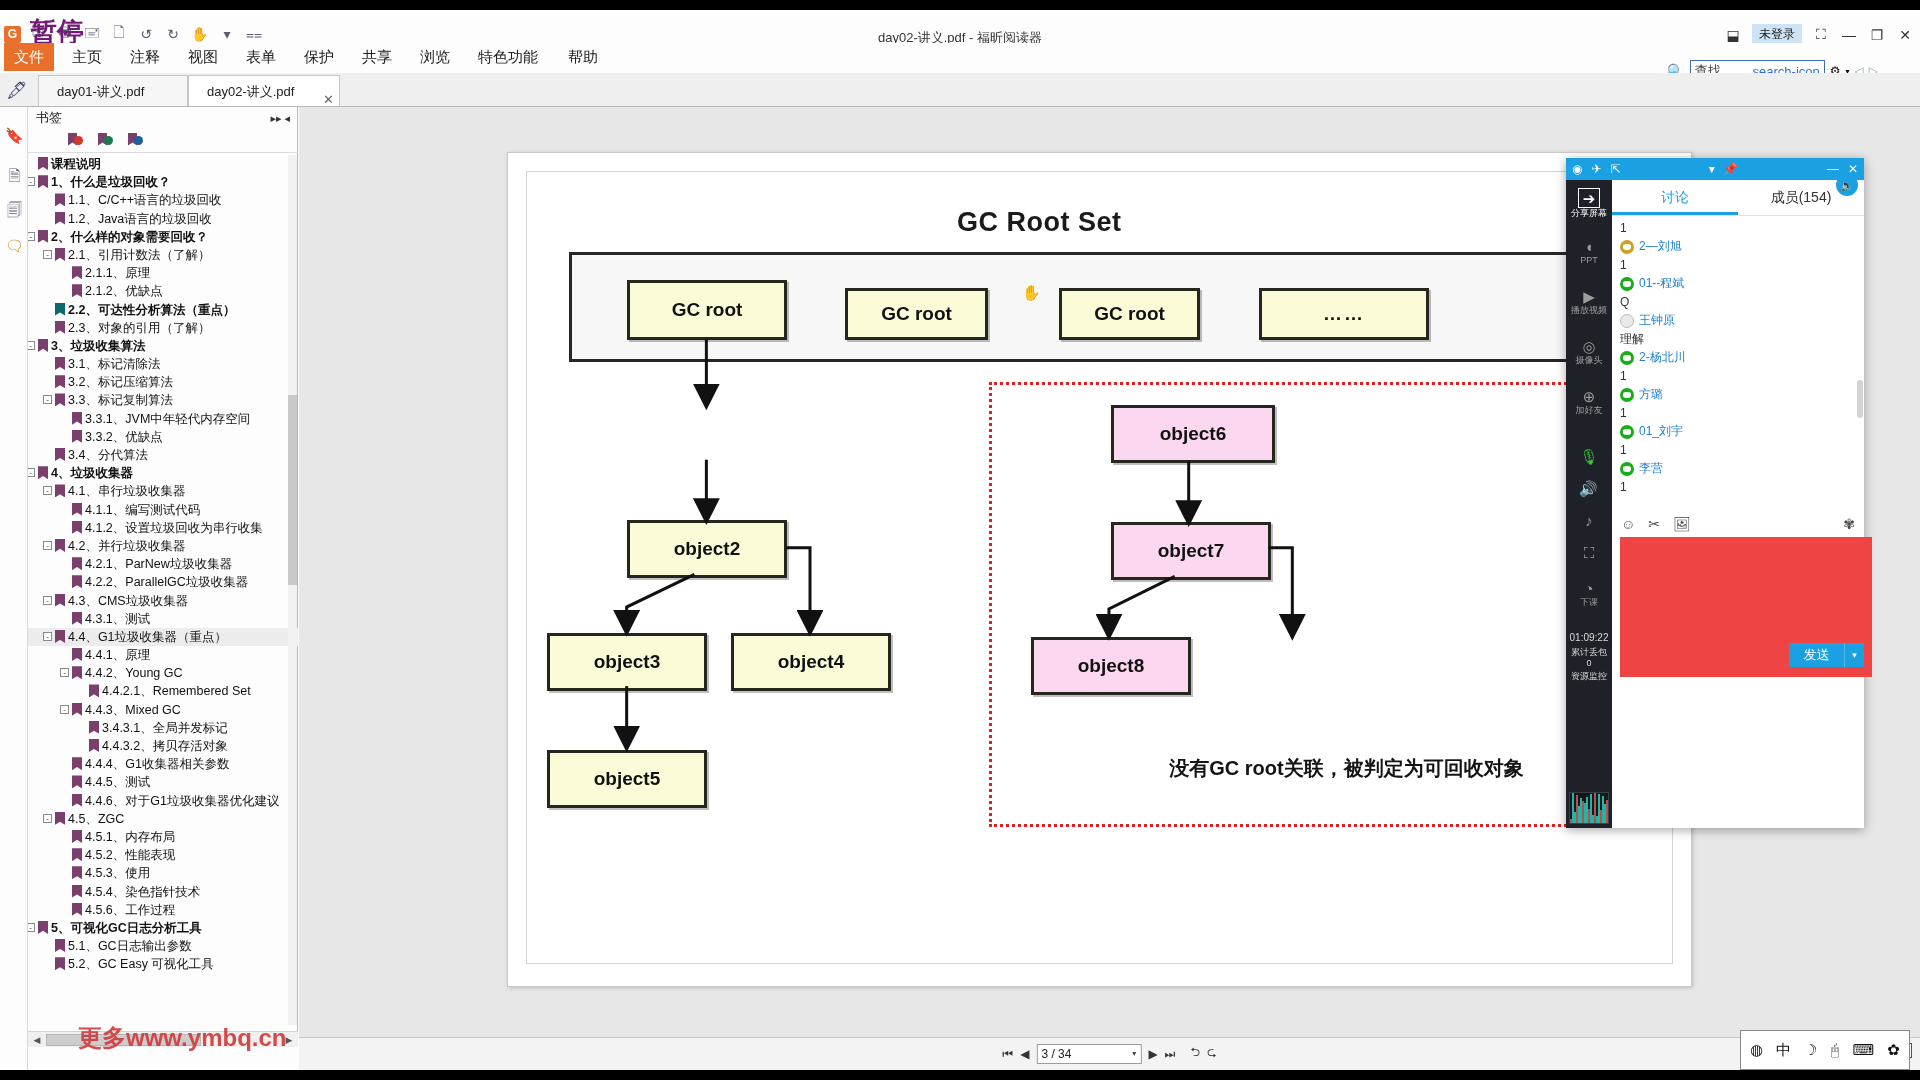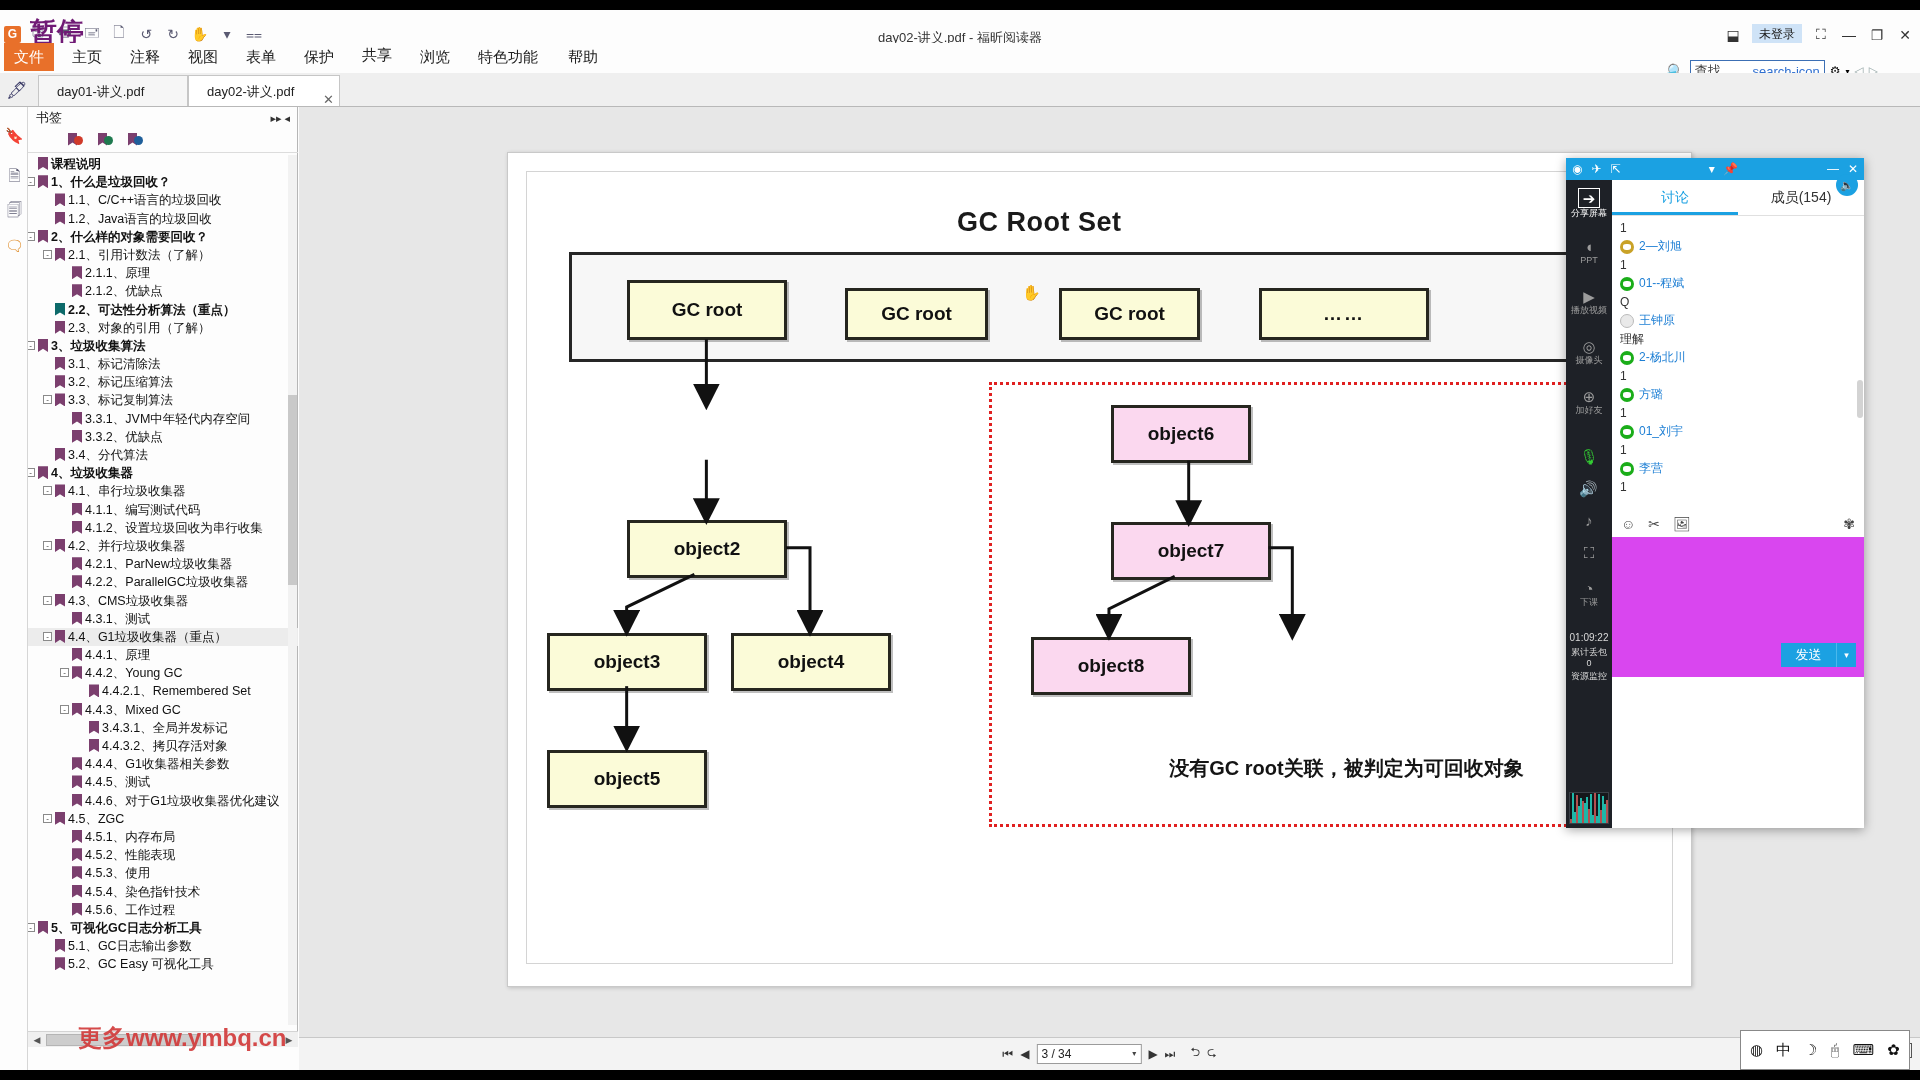--- a/index.html
+++ b/index.html
@@ -168,21 +168,21 @@
      flex:0 0 14px; }
   .avatar::after { content:""; position:absolute; left:3px; top:4px; width:8px; height:6px;
      background:#fff; border-radius:40%; }
   .avatar.gold { background:#c9a227; }
   .avatar.face { background:#e9e9e9; border:1px solid #bbb; }
   .avatar.face::after { display:none; }
   .msg-name { font-size:12px; color:#1e7fd4; }
   .compose-tools { position:absolute; left:0; top:331px; width:252px; height:26px;
      display:flex; align-items:center; gap:13px; padding:0 9px; font-size:14px; color:#444; }
   .compose-tools .gear { margin-left:auto; }
-  .compose-area { position:absolute; left:0; top:357px; width:252px; height:140px; background:#d946ef; }
+  .compose-area { position:absolute; left:8px; top:357px; width:252px; height:140px; background:#ef4444; }
   .send-btn { position:absolute; right:28px; bottom:10px; width:55px; height:24px; background:#1ba1e2;
      color:#fff; font-size:13px; display:flex; align-items:center; justify-content:center; cursor:pointer; }
   .send-caret { position:absolute; right:8px; bottom:10px; width:20px; height:24px; background:#1ba1e2;
      color:#fff; font-size:9px; display:flex; align-items:center; justify-content:center;
      border-left:1px solid #4bb8ec; cursor:pointer; }
   .chat-vscroll { position:absolute; right:1px; top:200px; width:6px; height:38px;
      background:#d3d3d3; border-radius:3px; }
 
   
   .tray { position:absolute; left:1740px; top:1030px; height:40px; display:flex; align-items:center;
@@ -233,21 +233,21 @@
       </div>
   </div>
 
   <div class="ribbon" id="ribbon">
       <div class="rtab active" style="left: 4px; text-align: right;">文件</div>
       <div class="rtab" style="left: 62px;">主页</div>
       <div class="rtab" style="left: 120px;">注释</div>
       <div class="rtab" style="left: 178px;">视图</div>
       <div class="rtab" style="left: 236px;">表单</div>
       <div class="rtab" style="left: 294px;">保护</div>
-      <div class="rtab" style="left: 352px; font-family: Liberation Mono, monospace;">共享</div>
+      <div class="rtab" style="left: 352px;">共享</div>
       <div class="rtab" style="left: 410px;">浏览</div>
       <div class="rtab" style="left: 468px;">特色功能</div>
       <div class="rtab" style="left: 558px;">帮助</div>
     </div>
 
   <div class="search-wrap">
     <span style="font-size:14px;color:#c8902a;">🔍</span>
     <div class="search-box">
       <span class="ph">查找</span>
       <span style="color:#2f6fd0;">search-icon</span>
@@ -370,21 +370,21 @@
           <div class="hand-cursor">✋</div>
 
           <div class="nodebox yellow" style="left:100px;top:348px;width:160px;height:58px;">object2</div>
           <div class="nodebox yellow" style="left:20px;top:461px;width:160px;height:58px;">object3</div>
           <div class="nodebox yellow" style="left:204px;top:461px;width:160px;height:58px;">object4</div>
           <div class="nodebox yellow" style="left:20px;top:578px;width:160px;height:58px;">object5</div>
 
           <div class="dashbox">
             <div class="dash-caption">没有GC root关联，被判定为可回收对象</div>
           </div>
-          <div class="nodebox pink" style="left:584px;top:233px;width:140px;height:58px;">object6</div>
+          <div class="nodebox pink" style="left:584px;top:233px;width:164px;height:58px;">object6</div>
           <div class="nodebox pink" style="left:584px;top:350px;width:160px;height:58px;">object7</div>
           <div class="nodebox pink" style="left:504px;top:465px;width:160px;height:58px;">object8</div>
 
           <svg class="arrows" viewBox="0 0 1149 800" preserveAspectRatio="none">
             <defs>
               <marker id="ah" markerWidth="9" markerHeight="9" refX="4" refY="4.5" orient="auto">
                 <path d="M0,0 L9,4.5 L0,9 z" fill="#111"></path>
               </marker>
             </defs>
             <g stroke="#111" stroke-width="3" fill="none" marker-end="url(#ah)">

